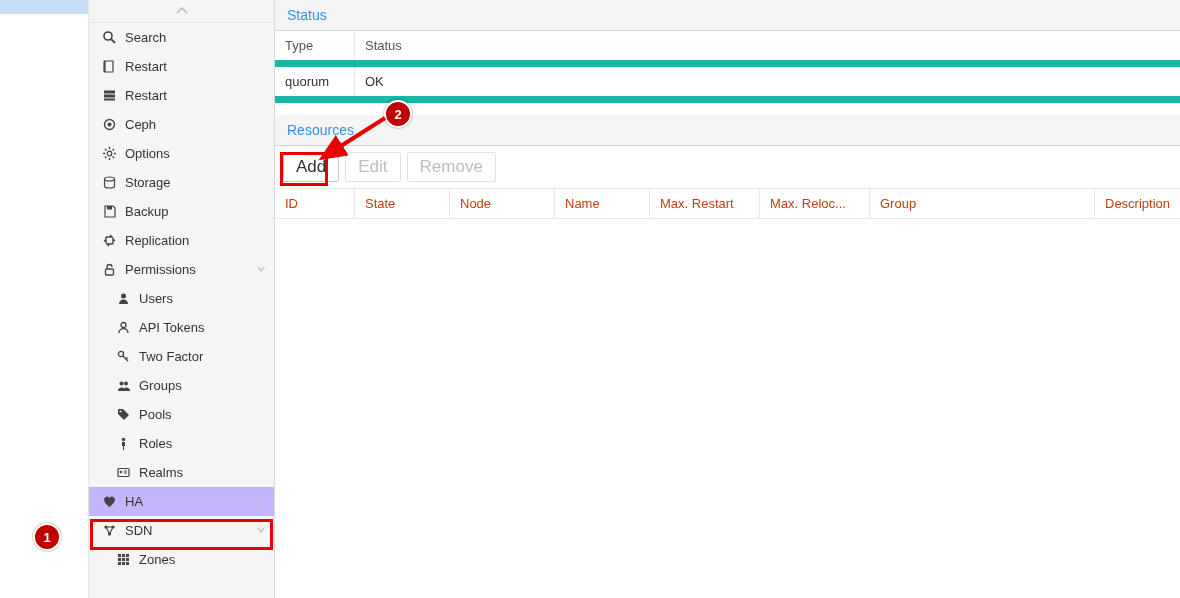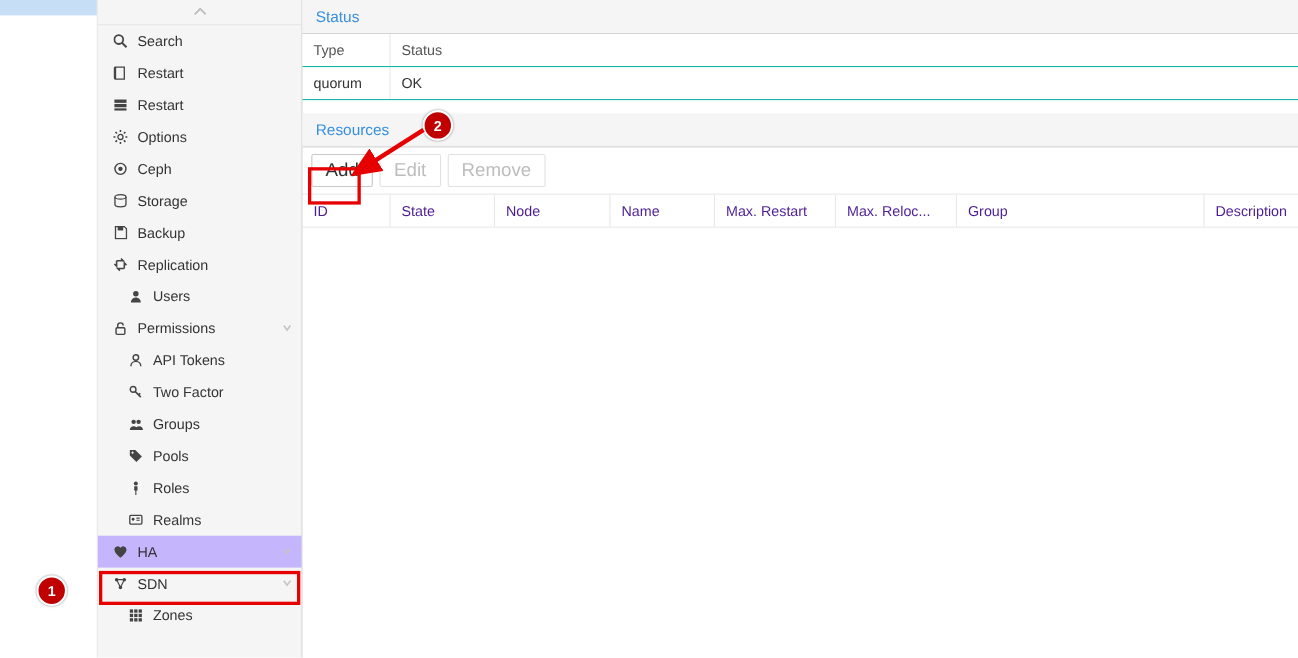--- a/index.html
+++ b/index.html
@@ -88,21 +88,21 @@
   }
   .panel-header {
     background: #f5f5f5;
     border-bottom: 1px solid #d4d4d4;
     color: #368fe0;
     font-size: 14px;
     padding: 7px 12px;
   }
   .table-row {
     display: flex;
-    border-bottom: 1px solid #14b8a6;
+    border-bottom: 7px solid #14b8a6;
   }
   .table-row.header {
     color: #555;
     font-weight: normal;
     background: #fff;
   }
   .cell {
     padding: 7px 10px;
     border-right: 1px solid #e8e8e8;
     box-sizing: border-box;
@@ -126,21 +126,21 @@
     cursor: pointer;
   }
   .btn.disabled {
     color: #bdbdbd;
     border-color: #e2e2e2;
     cursor: default;
   }
   .cols {
     display: flex;
     border-bottom: 1px solid #e8e8e8;
-    color: #4c1d95;
+    color: #c2410c;
   }
   .cols .col {
     padding: 7px 10px;
     border-right: 1px solid #e8e8e8;
     box-sizing: border-box;
     overflow: hidden;
     white-space: nowrap;
     text-overflow: ellipsis;
   }
   
@@ -209,38 +209,38 @@
               <rect x="1" y="1.5" width="11" height="3" fill="currentColor"></rect>
               <rect x="1" y="5.5" width="11" height="3" fill="currentColor"></rect>
               <rect x="1" y="9.5" width="11" height="2" fill="currentColor"></rect>
             </svg>
           </span>
           <span>Restart</span>
         </div>
         <div class="nav-item">
           <span class="icon">
             <svg viewBox="0 0 13 13">
+              <circle cx="6.5" cy="6.5" r="5" fill="none" stroke="currentColor" stroke-width="1.3"></circle>
+              <circle cx="6.5" cy="6.5" r="2" fill="currentColor"></circle>
+            </svg>
+          </span>
+          <span>Ceph</span>
+        </div>
+        <div class="nav-item">
+          <span class="icon">
+            <svg viewBox="0 0 13 13">
               <circle cx="6.5" cy="6.5" r="2.3" fill="none" stroke="currentColor" stroke-width="1.2"></circle>
               <path d="M6.5 0v2M6.5 11v2M0 6.5h2M11 6.5h2M2 2l1.4 1.4M9.6 9.6L11 11M11 2 9.6 3.4M3.4 9.6 2 11" stroke="currentColor" stroke-width="1.4"></path>
             </svg>
           </span>
           <span>Options</span>
         </div>
         <div class="nav-item">
           <span class="icon">
             <svg viewBox="0 0 13 13">
-              <circle cx="6.5" cy="6.5" r="5" fill="none" stroke="currentColor" stroke-width="1.3"></circle>
-              <circle cx="6.5" cy="6.5" r="2" fill="currentColor"></circle>
-            </svg>
-          </span>
-          <span>Ceph</span>
-        </div>
-        <div class="nav-item">
-          <span class="icon">
-            <svg viewBox="0 0 13 13">
               <ellipse cx="6.5" cy="3" rx="5" ry="2" fill="none" stroke="currentColor" stroke-width="1.2"></ellipse>
               <path d="M1.5 3v7c0 1.1 2.2 2 5 2s5-.9 5-2V3" fill="none" stroke="currentColor" stroke-width="1.2"></path>
             </svg>
           </span>
           <span>Storage</span>
         </div>
         <div class="nav-item">
           <span class="icon">
             <svg viewBox="0 0 13 13">
               <path d="M2 1h8l2 2v9H2z" fill="none" stroke="currentColor" stroke-width="1.2"></path>
@@ -249,41 +249,41 @@
           </span>
           <span>Backup</span>
         </div>
         <div class="nav-item">
           <span class="icon">
             <svg viewBox="0 0 13 13">
               <path d="M3 3h6l-2-2M3 3v5l-2-2 M10 10H4l2 2M10 10V5l2 2" fill="none" stroke="currentColor" stroke-width="1.4"></path>
             </svg>
           </span>
           <span>Replication</span>
-        </div>
-        <div class="nav-item child">
-          <span class="icon">
-            <svg viewBox="0 0 13 13">
-              <circle cx="6.5" cy="4" r="2.5" fill="currentColor"></circle>
-              <path d="M2 12c0-2.5 2-4.5 4.5-4.5S11 9.5 11 12" fill="currentColor"></path>
-            </svg>
-          </span>
-          <span>Users</span>
         </div>
         <div class="nav-item">
           <span class="icon">
             <svg viewBox="0 0 13 13">
               <rect x="2.5" y="6" width="8" height="6" rx="1" fill="none" stroke="currentColor" stroke-width="1.3"></rect>
               <path d="M4 6V4a2.5 2.5 0 0 1 5 0" fill="none" stroke="currentColor" stroke-width="1.3"></path>
             </svg>
           </span>
           <span>Permissions</span>
           <span class="expander"><svg viewBox="0 0 10 10">
               <path d="M2 3 L5 7 L8 3" fill="none" stroke="#c5c5c5" stroke-width="1.5"></path>
             </svg></span>
+        </div>
+        <div class="nav-item child">
+          <span class="icon">
+            <svg viewBox="0 0 13 13">
+              <circle cx="6.5" cy="4" r="2.5" fill="currentColor"></circle>
+              <path d="M2 12c0-2.5 2-4.5 4.5-4.5S11 9.5 11 12" fill="currentColor"></path>
+            </svg>
+          </span>
+          <span>Users</span>
         </div>
         <div class="nav-item child">
           <span class="icon">
             <svg viewBox="0 0 13 13">
               <circle cx="6.5" cy="4" r="2.5" fill="none" stroke="currentColor" stroke-width="1.3"></circle>
               <path d="M2 12c0-2.5 2-4.5 4.5-4.5S11 9.5 11 12" fill="none" stroke="currentColor" stroke-width="1.3"></path>
             </svg>
           </span>
           <span>API Tokens</span>
         </div>

